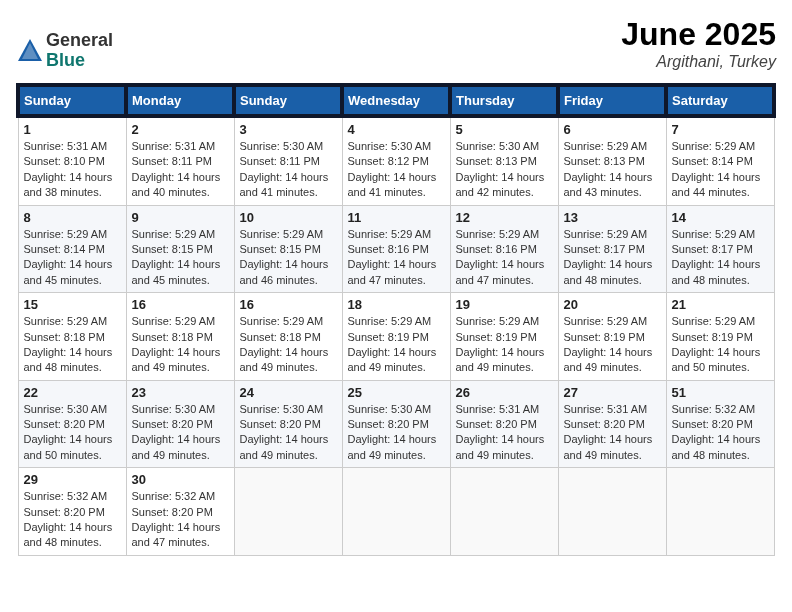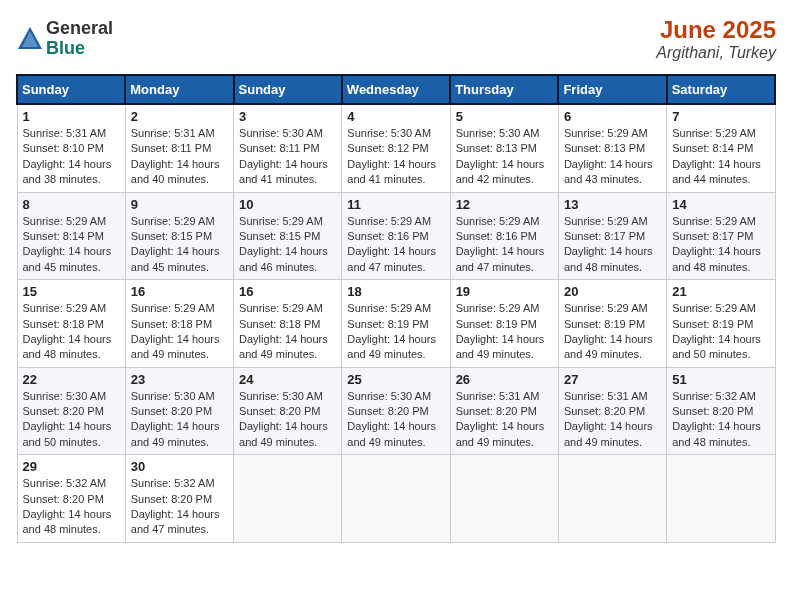--- a/index.html
+++ b/index.html
@@ -6,21 +6,21 @@
     body {
       font-family: Arial, sans-serif;
       background: #fff;
       width: 792px;
       min-height: 612px;
       padding: 16px;
     }
     .header {
       display: flex;
       justify-content: space-between;
-      align-items: center;
+      align-items: flex-end;
       margin-bottom: 12px;
     }
     .logo {
       display: flex;
       align-items: center;
     }
     .logo-text {
       display: flex;
       flex-direction: column;
       line-height: 1.1;
@@ -37,42 +37,42 @@
     }
     .logo-icon {
       width: 28px;
       height: 28px;
       margin-right: 2px;
     }
     .title-block {
       text-align: right;
     }
     .month-title {
-      font-size: 24px;
-      font-weight: bold;
-      color: #c2410c;
+      font-size: 32px;
+      font-weight: bold;
+      color: #000000;
     }
     .location-title {
       font-size: 16px;
       color: #444;
       font-style: italic;
     }
     .calendar {
       width: 100%;
       border-collapse: collapse;
       font-size: 11px;
     }
     .calendar th {
       background: #1a5fa8;
       color: #fff;
       padding: 6px 4px;
       text-align: left;
       font-size: 13px;
       font-weight: bold;
-      border: 2px solid #0f172a;
+      border: 4px solid #0f172a;
     }
     .calendar td {
       border: 1px solid #ccc;
       vertical-align: top;
       padding: 4px 5px;
       width: calc(100% / 7);
       background: #fff;
       min-height: 80px;
     }
     .calendar tr:nth-child(even) td {

